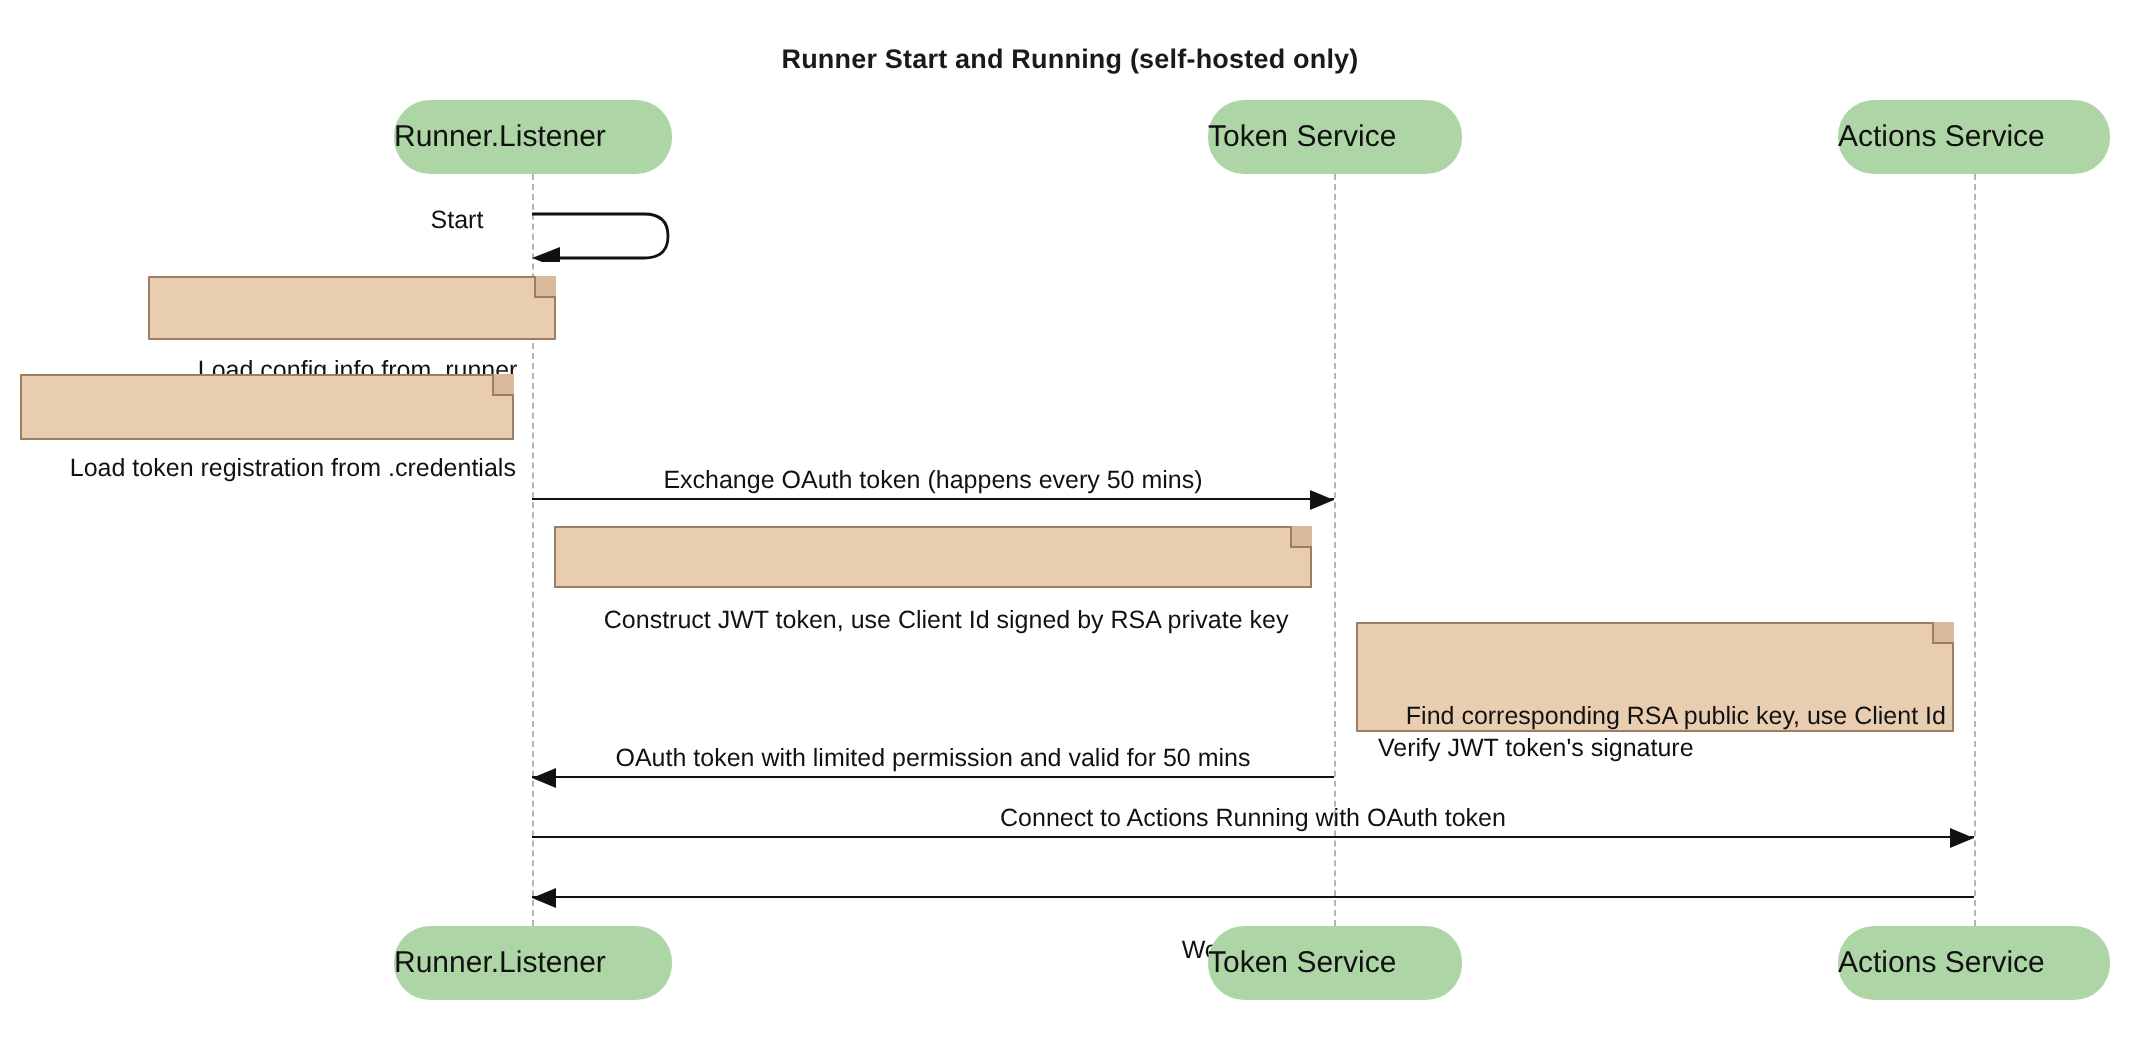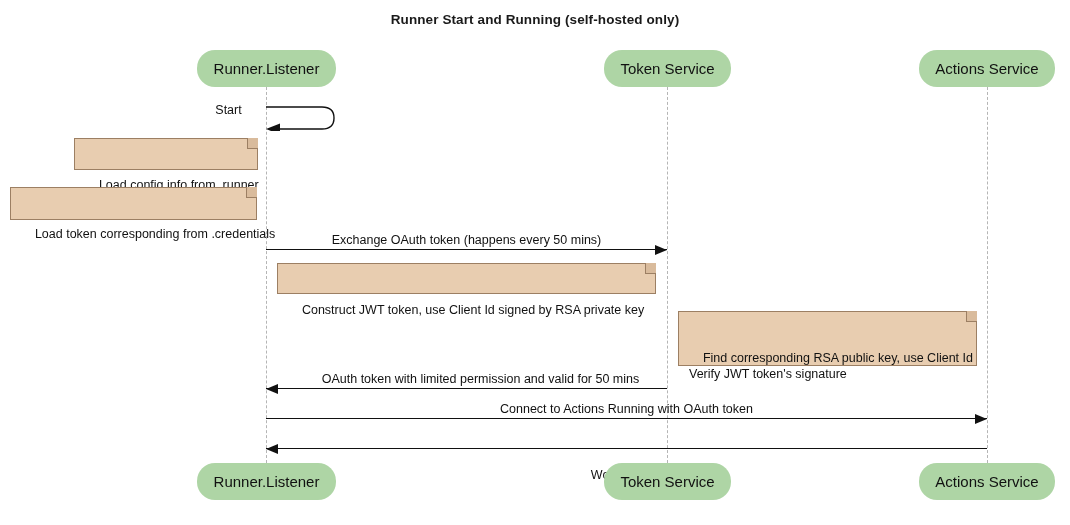--- a/index.html
+++ b/index.html
@@ -14,21 +14,21 @@
   #canvas {
     position: relative;
     width: 1070px;
     height: 525px;
     background: #ffffff;
     overflow: hidden;
   }
   #diagram-title {
     position: absolute;
     left: 0;
-    top: 12px;
+    top: 22px;
     width: 1070px;
     text-align: center;
     font-size: 13.5px;
     font-weight: bold;
     color: #1a1a1a;
     letter-spacing: 0.1px;
   }
 
   
   .lifeline-line {
@@ -39,21 +39,20 @@
 
   
   .actor-box {
     position: absolute;
     height: 37px;
     border-radius: 18px;
     background: #aed5a5;
     color: #111111;
     display: flex;
     align-items: center;
-    justify-content: center;
     font-size: 15px;
     white-space: nowrap;
     box-sizing: border-box;
   }
 
   
   .note {
     position: absolute;
     background: #e8cdb0;
     border: 1px solid #9c7f63;
@@ -142,47 +141,47 @@
   </div>
 
   <div class="self-label" style="left:196px; top:103px; width:65px;">Start</div>
   <div class="self-loop" style="left:266px; top:105px;">
     <svg width="76" height="26" viewBox="0 0 76 26">
       <path d="M 0 2 L 56 2 Q 68 2 68 13 Q 68 24 56 24 L 14 24" fill="none" stroke="#111111" stroke-width="1.4"></path>
       <polygon points="14,18.5 0,24 14,29.5" fill="#111111"></polygon>
     </svg>
   </div>
 
-  <div class="note" style="left:74px; top:138px; width:184px; height:32px;">
+  <div class="note" style="left:74px; top:138px; width:204px; height:32px;">
     <span class="dogear"></span>
     <span>Load config info from .runner</span>
   </div>
 
   <div class="note" style="left:10px; top:187px; width:247px; height:33px;">
     <span class="dogear"></span>
-    <span>Load token corresponding from .credentials</span>
+    <span>Load token registration from .credentials</span>
   </div>
 
   <div class="msg-label center" style="left:266px; top:247px; width:401px;">Exchange OAuth token (happens every 50 mins)</div>
   <div class="msg" style="left:266px; top:249px; width:401px;">
     <span class="arrowhead right" style="left:389px;"></span>
   </div>
 
   <div class="note" style="left:678px; top:311px; width:299px; height:55px;">
     <span class="dogear"></span>
     <span>Find corresponding RSA public key, use Client Id
 Verify JWT token's signature</span>
   </div>
 
   <div class="note" style="left:277px; top:263px; width:379px; height:31px;">
     <span class="dogear"></span>
     <span>Construct JWT token, use Client Id signed by RSA private key</span>
   </div>
 
-  <div class="msg-label center" style="left:280px; top:386px; width:401px;">OAuth token with limited permission and valid for 50 mins</div>
+  <div class="msg-label center" style="left:266px; top:386px; width:401px;">OAuth token with limited permission and valid for 50 mins</div>
   <div class="msg" style="left:266px; top:388px; width:401px;">
     <span class="arrowhead left" style="left:0px;"></span>
   </div>
 
   <div class="msg-label center" style="left:266px; top:416px; width:721px;">Connect to Actions Running with OAuth token</div>
   <div class="msg" style="left:266px; top:418px; width:721px;">
     <span class="arrowhead right" style="left:709px;"></span>
   </div>
 
   <div class="msg-label center" style="left:266px; top:446px; width:721px;margin-top:36px;">Workflow job</div>

